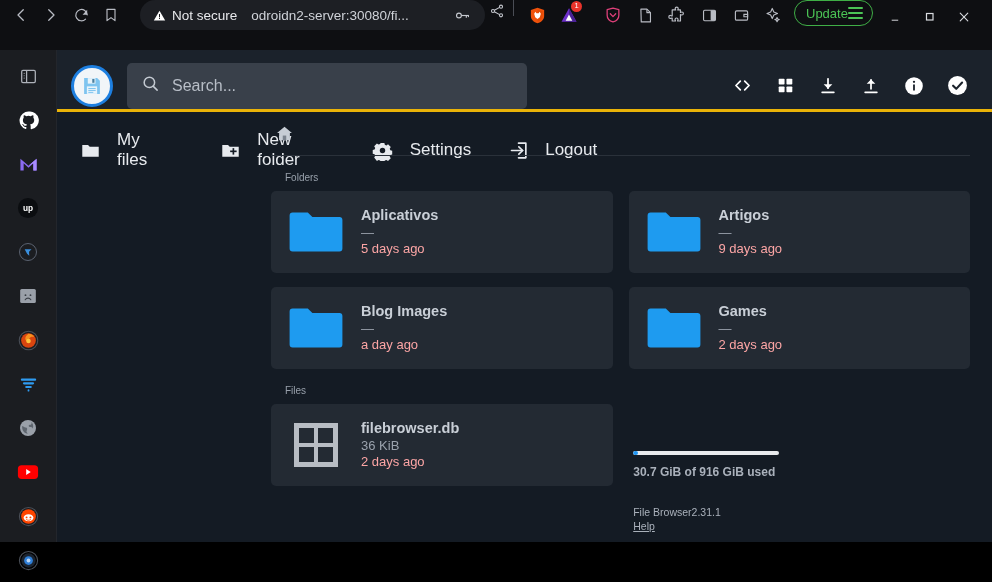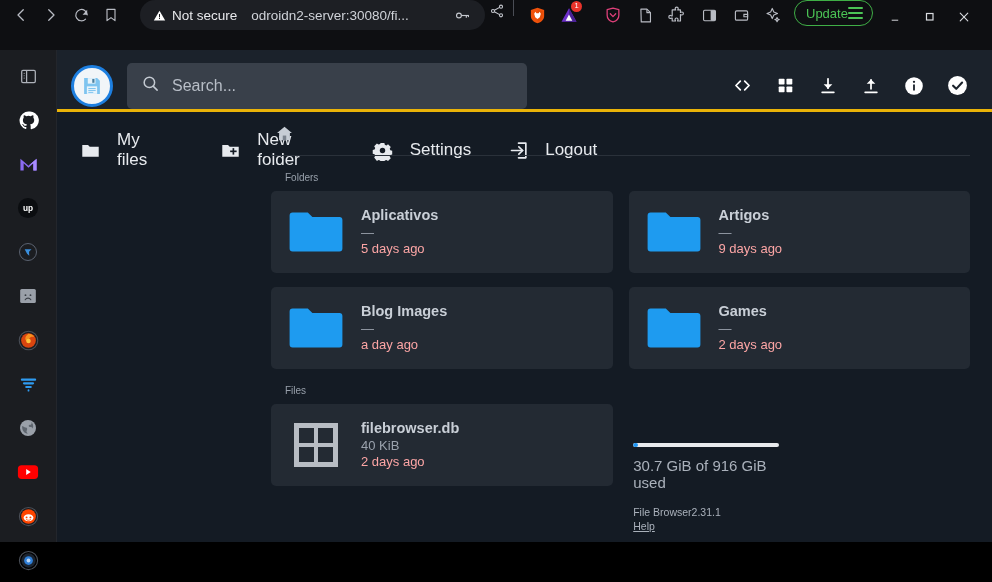--- a/index.html
+++ b/index.html
@@ -212,21 +212,21 @@
 
   .nav-bottom { margin-top: auto; padding: 0 14px 10px 22px; }
   .usage-bar {
     width: 146px; height: 4px;
     background: #e8eaed;
     border-radius: 2px;
     overflow: hidden;
     margin-bottom: 10px;
   }
   .usage-fill { height: 100%; background: #2196f3; border-radius: 2px; }
-  .usage-text { color: #aab1bb; font-size: 15px; margin-bottom: 14px; }
+  .usage-text { color: #aab1bb; font-size: 12px; margin-bottom: 26px; font-weight: bold; }
   .version { color: #aab1bb; font-size: 10.5px; line-height: 15px; }
   .help-link { color: #aab1bb; font-size: 10.5px; display:block; }
 
   
   .main {
     flex: 1 1 auto;
     min-width: 0;
     padding: 0 22px 0 22px;
     overflow: hidden;
   }
@@ -703,21 +703,21 @@
                   <svg width="48" height="48" viewBox="0 0 48 48">
                     <rect x="2" y="2" width="44" height="44" fill="#b7bcc3"></rect>
                     <rect x="7" y="7" width="15" height="15" fill="#232a33"></rect>
                     <rect x="26" y="7" width="15" height="15" fill="#232a33"></rect>
                     <rect x="7" y="26" width="15" height="15" fill="#232a33"></rect>
                     <rect x="26" y="26" width="15" height="15" fill="#232a33"></rect>
                   </svg>
                 </div>
                 <div class="card-info">
                   <div class="card-name">filebrowser.db</div>
-                  <div class="card-size">40 KiB</div>
+                  <div class="card-size">36 KiB</div>
                   <div class="card-time">2 days ago</div>
                 </div>
               </div>
             </div>
         </div>
 
       </div>
     </div>
   </div>
 </div>

